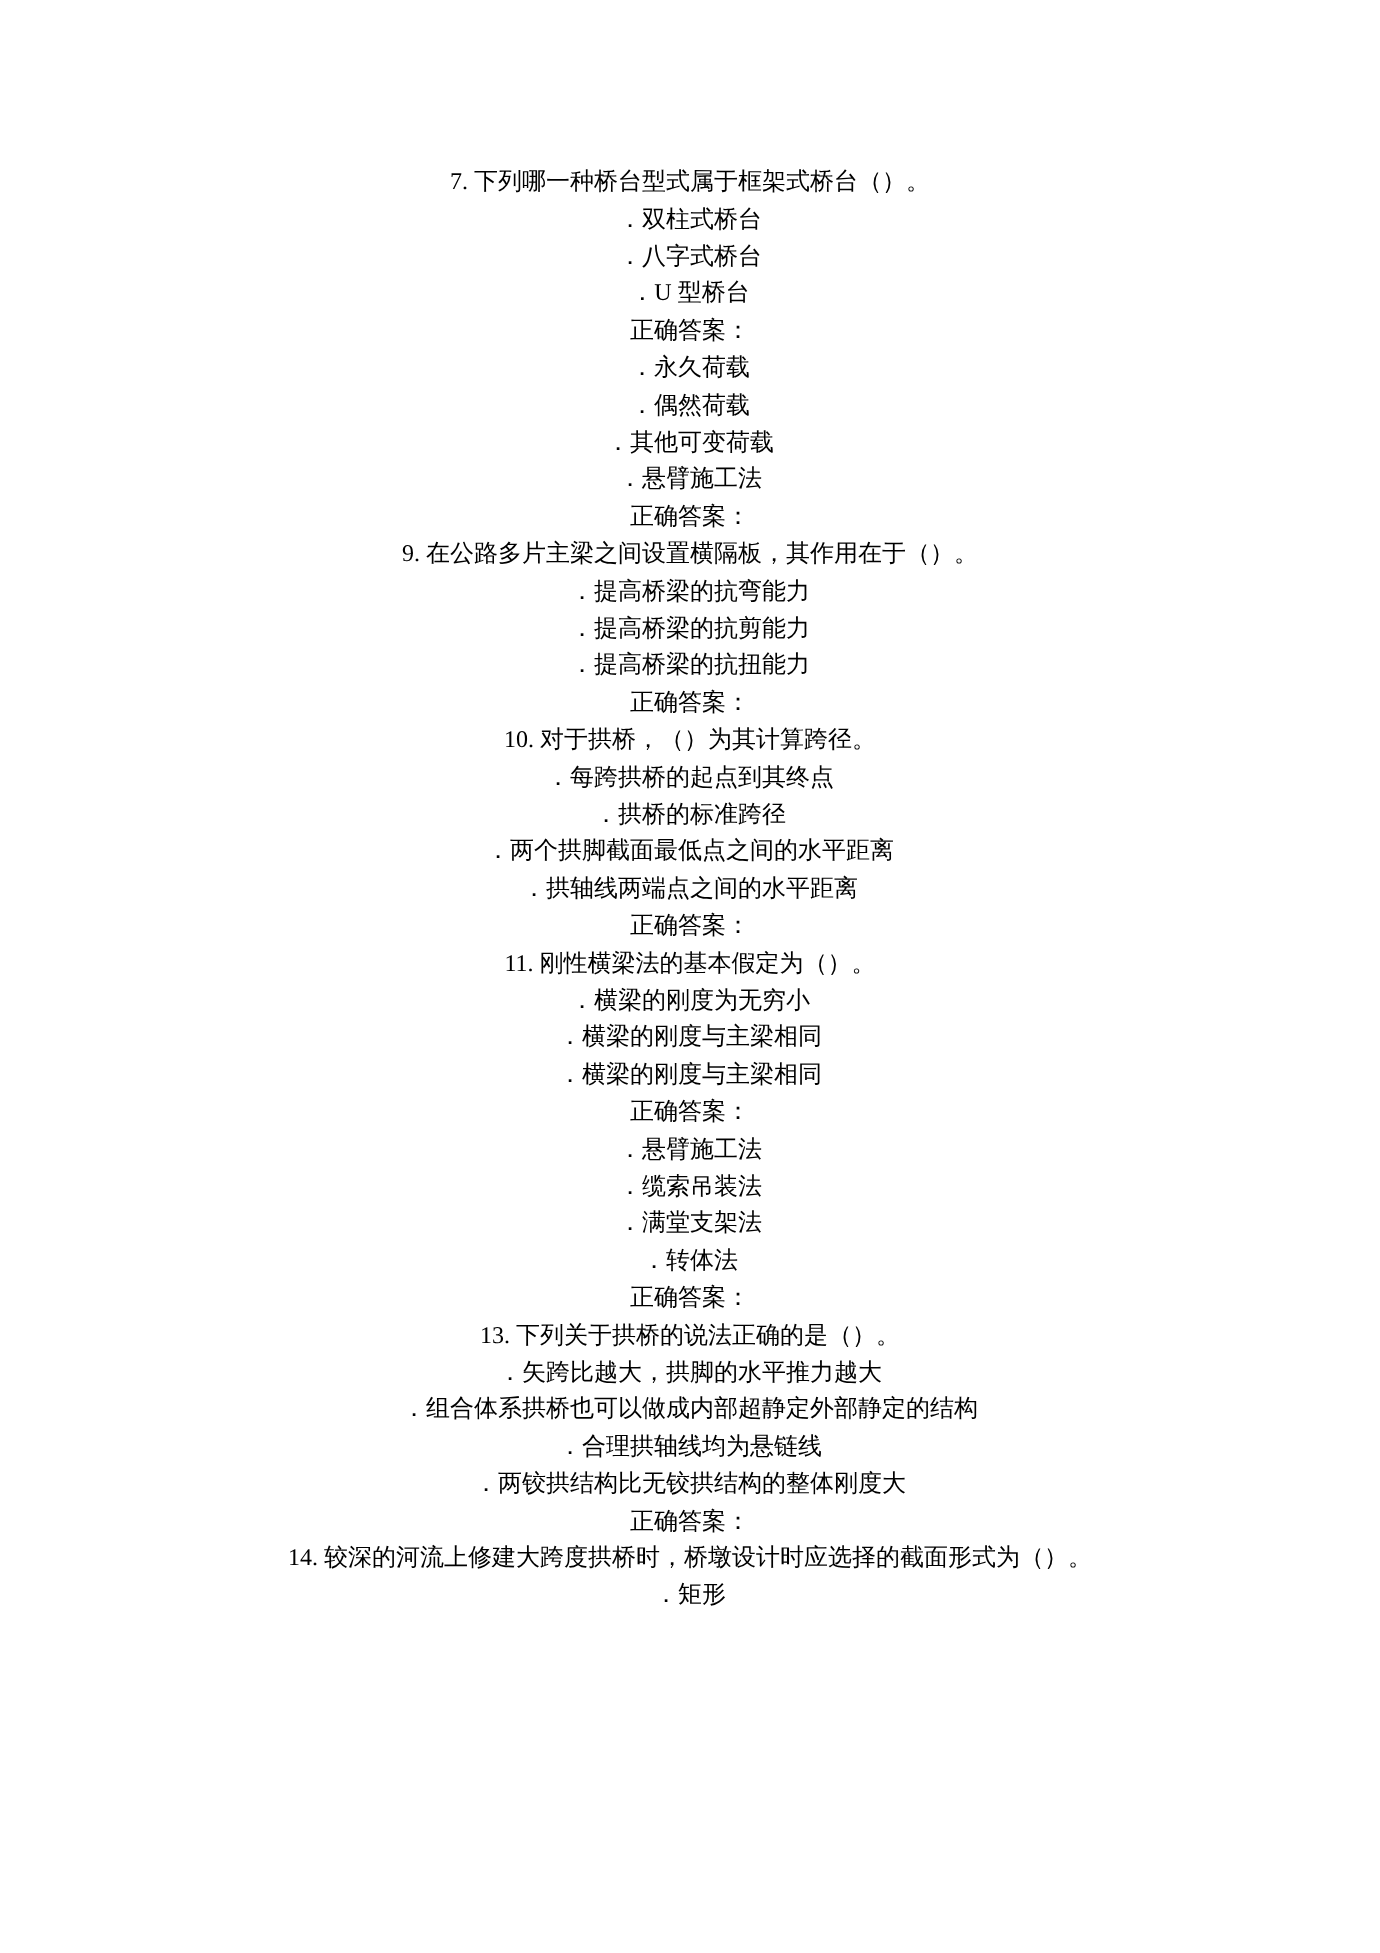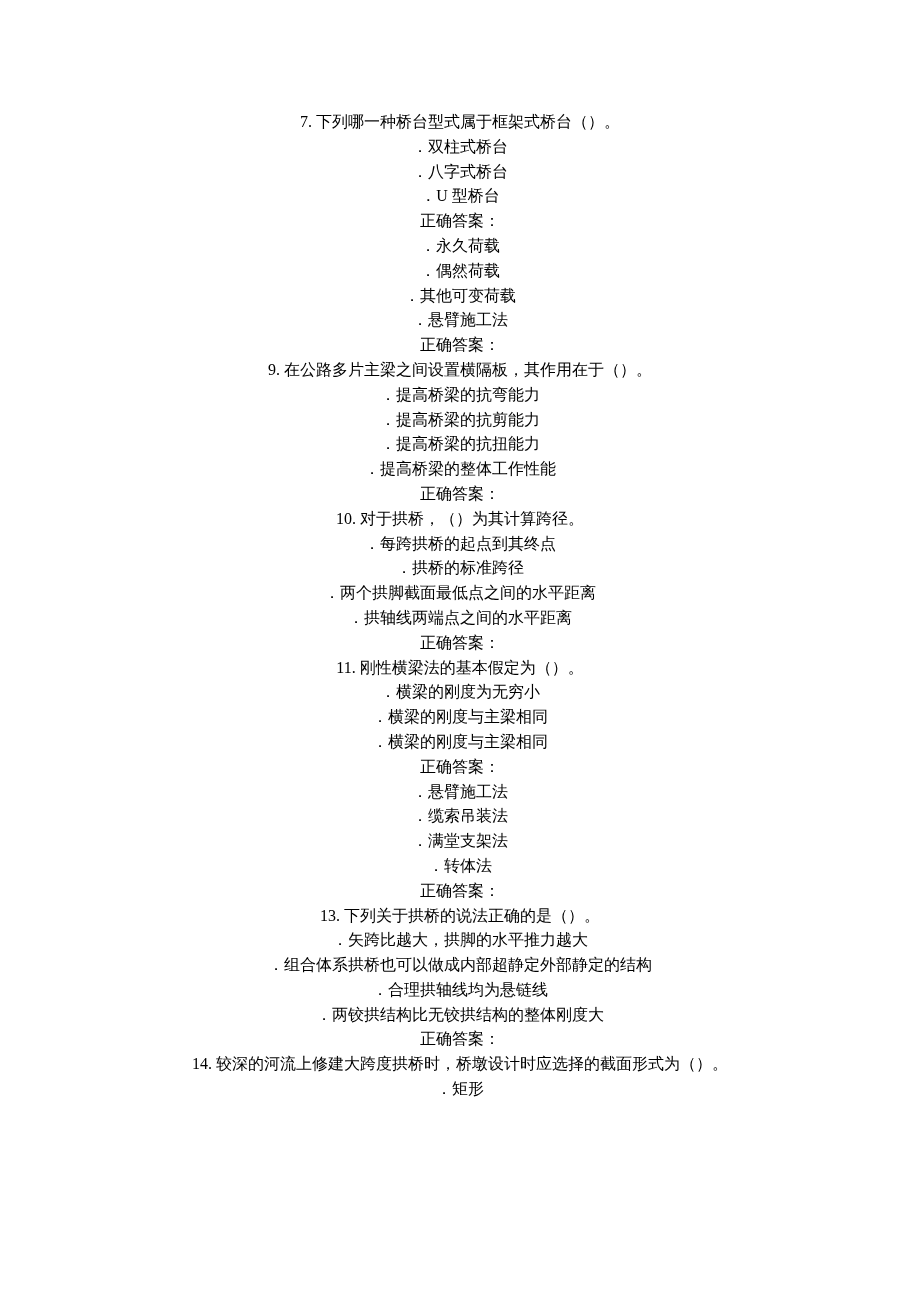--- a/index.html
+++ b/index.html
@@ -39,21 +39,20 @@
   <div class="line"><span class="opt-dot">．</span><span>永久荷载</span></div>
   <div class="line"><span class="opt-dot">．</span><span>偶然荷载</span></div>
   <div class="line"><span class="opt-dot">．</span><span>其他可变荷载</span></div>
   <div class="line"><span class="opt-dot">．</span><span>悬臂施工法</span></div>
   <div class="line">正确答案：</div>
 
   <div class="line"><span>9. </span><span>在公路多片主梁之间设置横隔板，其作用在于（）。</span></div>
   <div class="line"><span class="opt-dot">．</span><span>提高桥梁的抗弯能力</span></div>
   <div class="line"><span class="opt-dot">．</span><span>提高桥梁的抗剪能力</span></div>
   <div class="line"><span class="opt-dot">．</span><span>提高桥梁的抗扭能力</span></div>
-  <div class="line"><span class="opt-dot">．</span><span>提高桥梁的整体工作性能</span></div>
   <div class="line">正确答案：</div>
 
   <div class="line"><span>10. </span><span>对于拱桥，（）为其计算跨径。</span></div>
   <div class="line"><span class="opt-dot">．</span><span>每跨拱桥的起点到其终点</span></div>
   <div class="line"><span class="opt-dot">．</span><span>拱桥的标准跨径</span></div>
   <div class="line"><span class="opt-dot">．</span><span>两个拱脚截面最低点之间的水平距离</span></div>
   <div class="line"><span class="opt-dot">．</span><span>拱轴线两端点之间的水平距离</span></div>
   <div class="line">正确答案：</div>
 
   <div class="line"><span>11. </span><span>刚性横梁法的基本假定为（）。</span></div>

